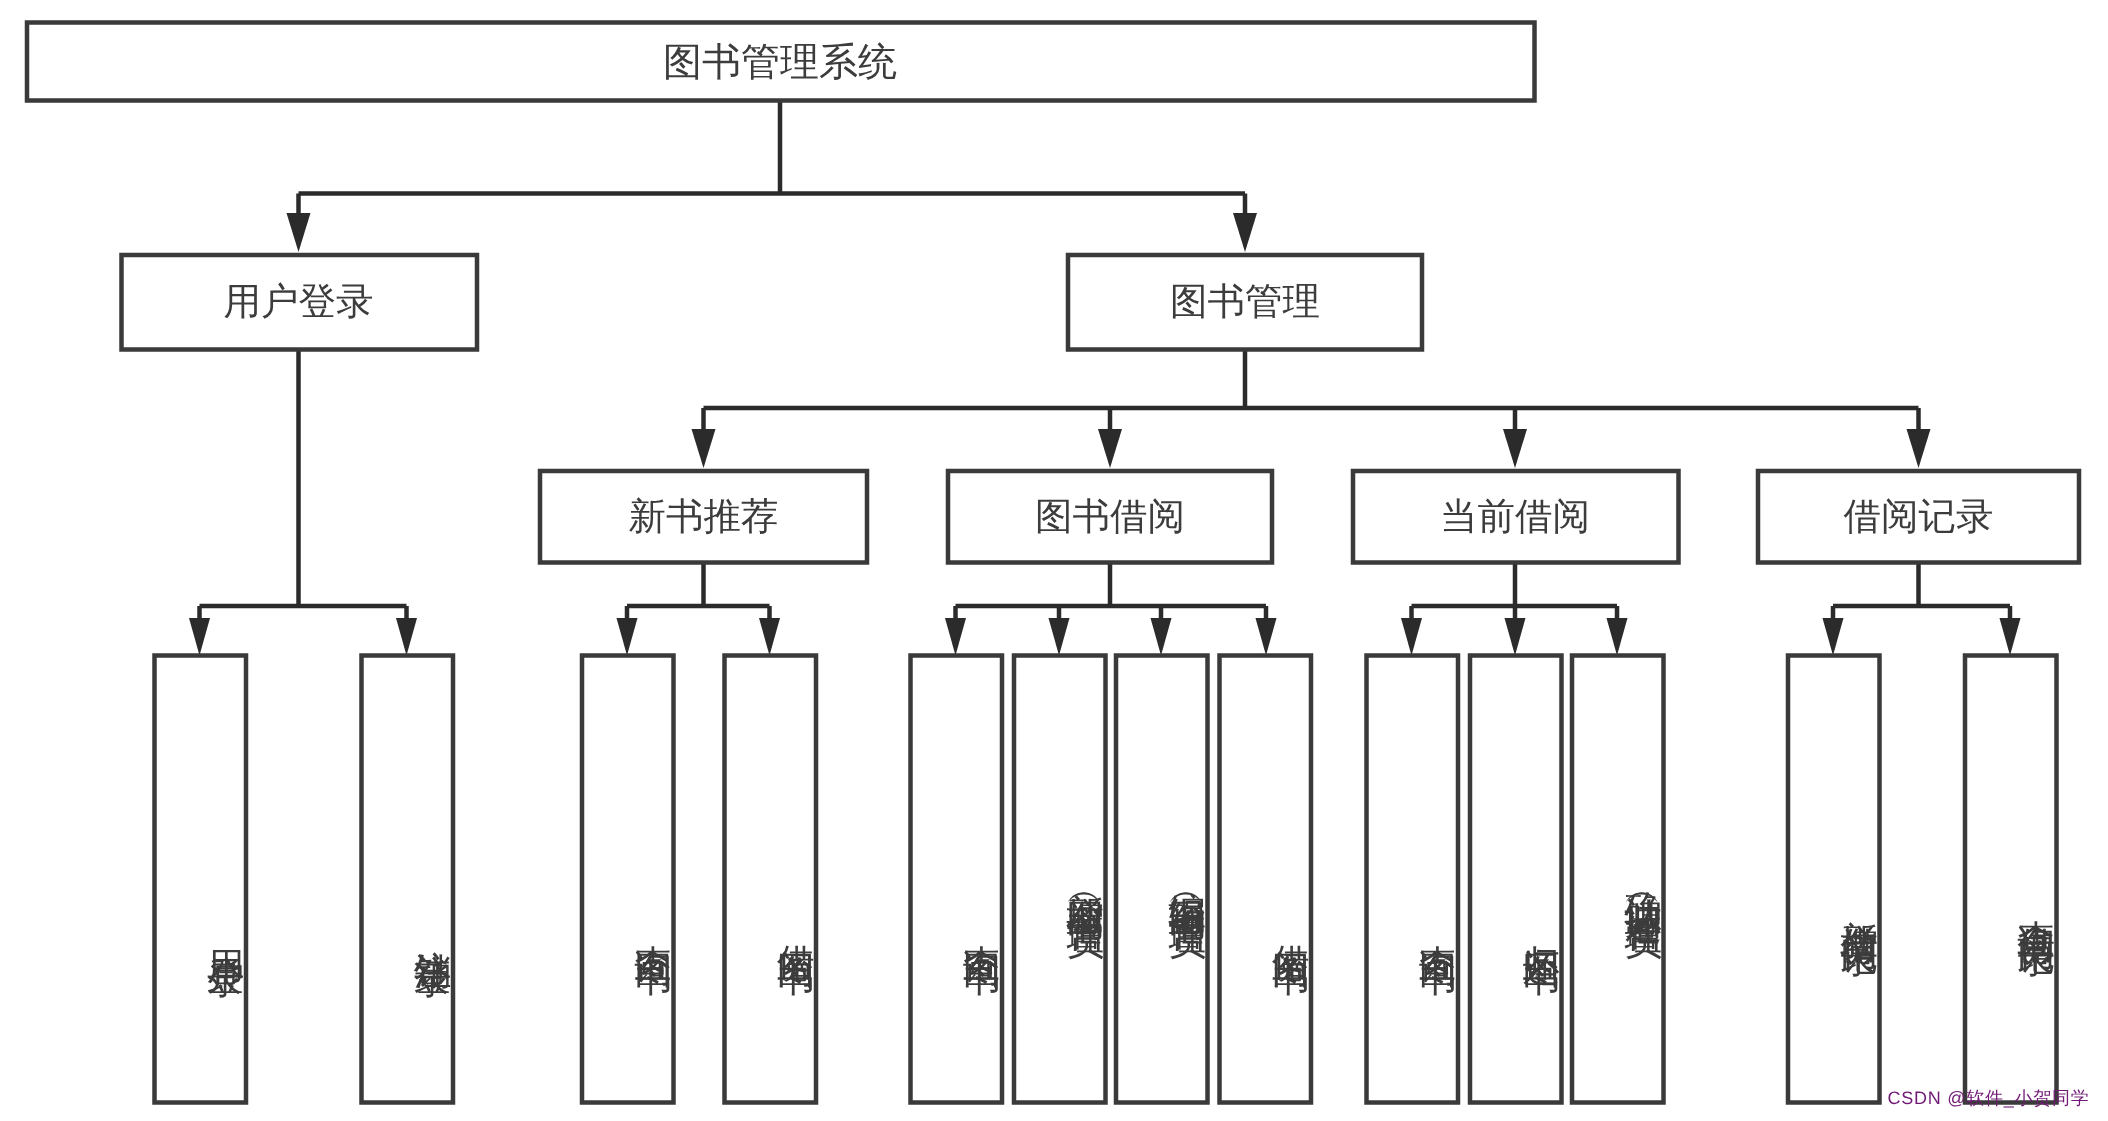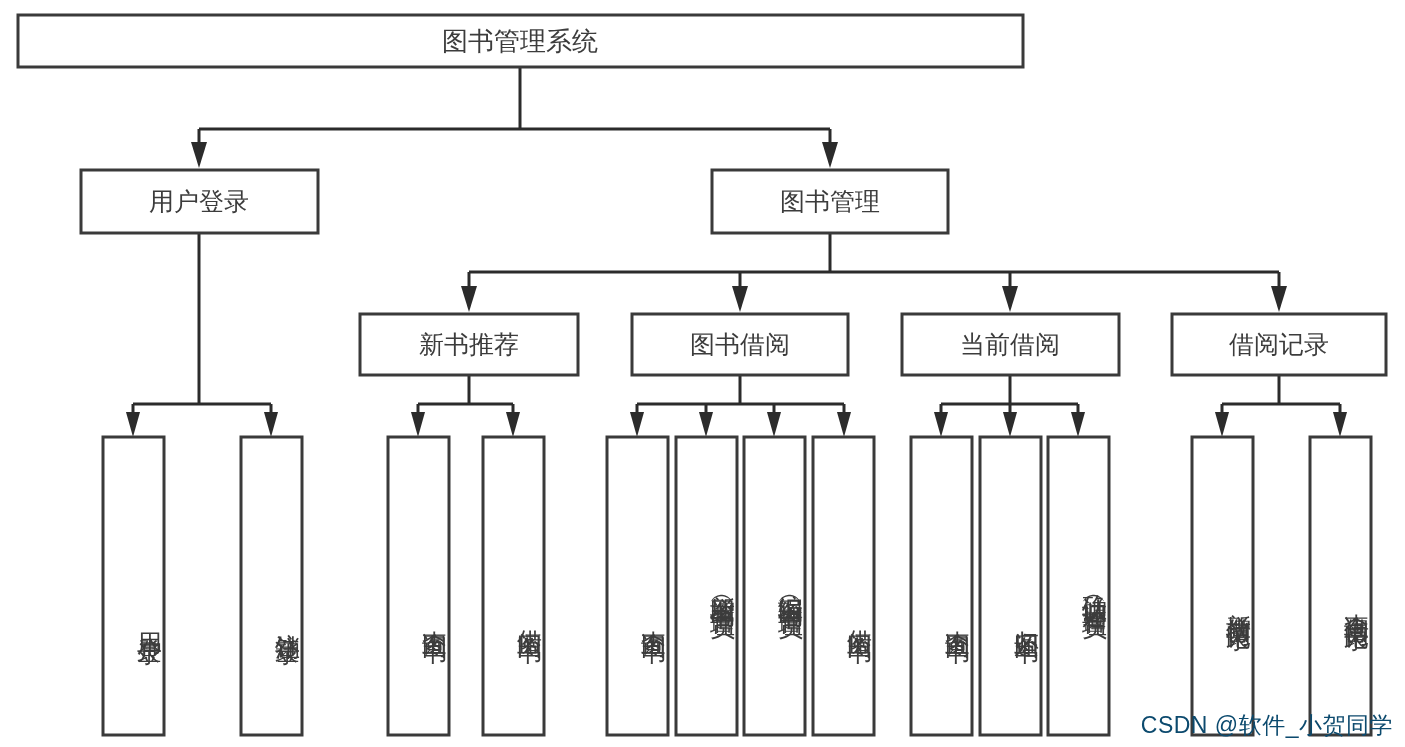--- a/index.html
+++ b/index.html
@@ -64,23 +64,23 @@
     display: flex;
     align-items: flex-start;
     justify-content: center;
     pointer-events: none;
     user-select: none;
   }
   .watermark {
     position: absolute;
     right: 12px;
     bottom: 6px;
-    color: #0c4a6e;
-    font-family: "Liberation Sans", "DejaVu Sans", sans-serif;
-    font-size: 23px;
+    color: #701a75;
+    font-family: "Liberation Sans", "DejaVu Sans", sans-serif;
+    font-size: 12px;
     letter-spacing: 0.5px;
     white-space: nowrap;
   }
 </style>
 </head>
 <body>
 
 <div id="stage">
 
   <svg id="diagram" viewBox="0 0 1405 747">

